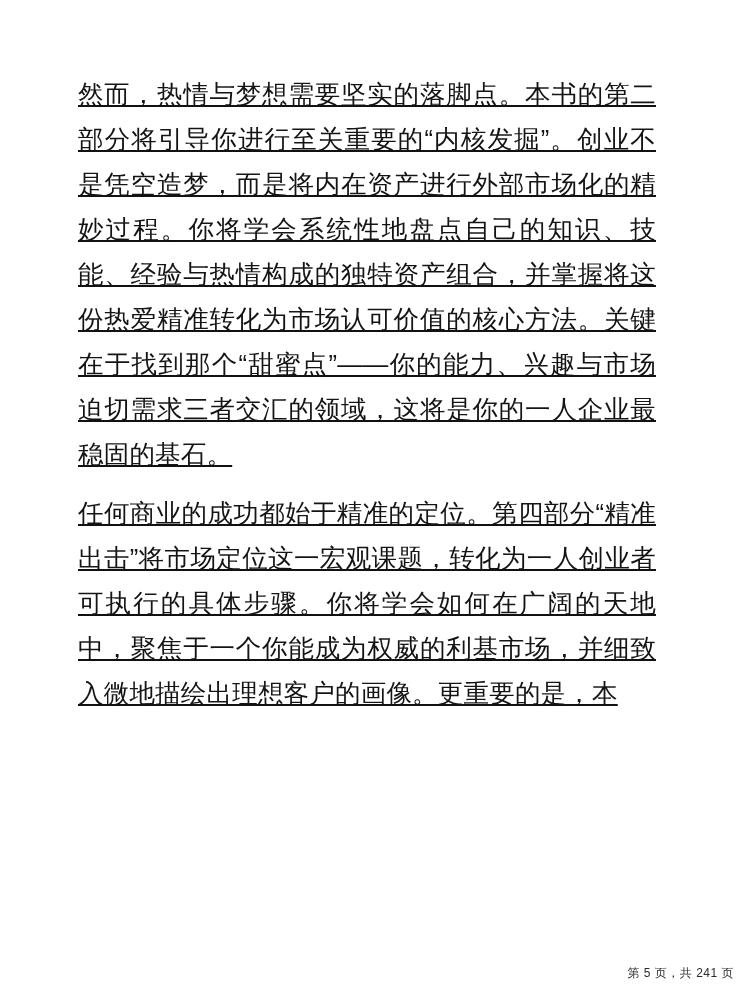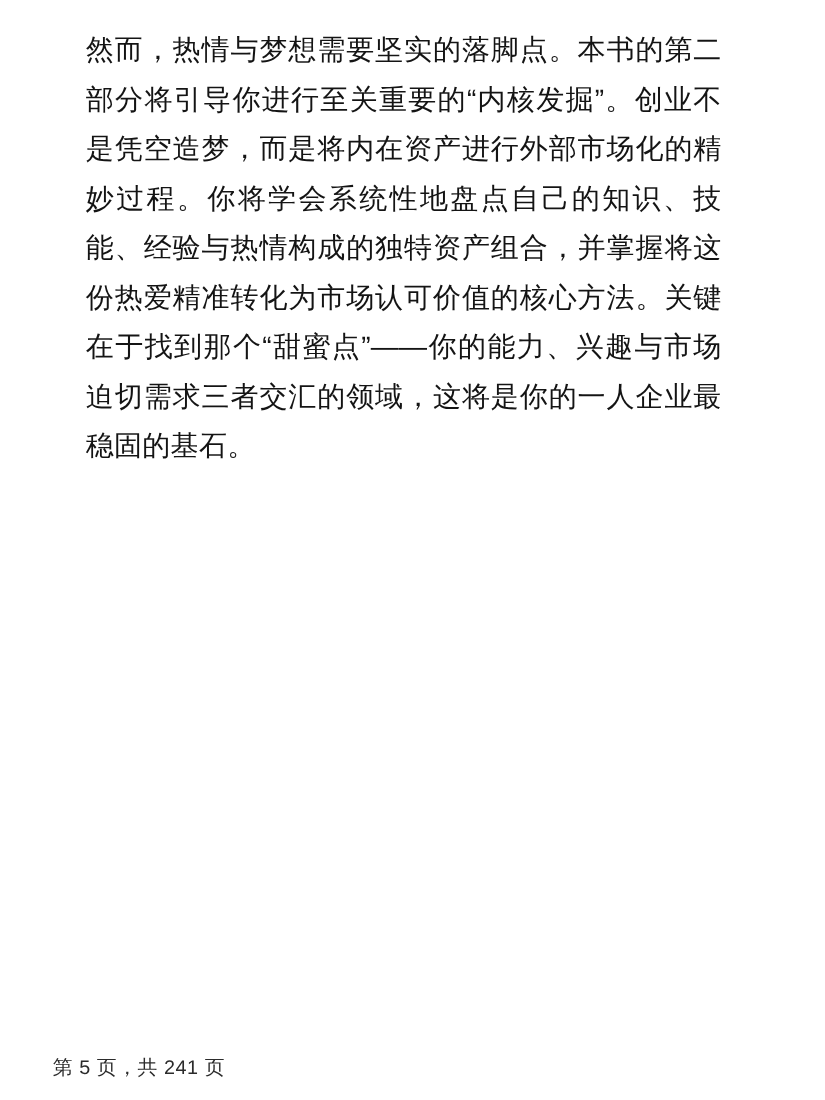--- a/index.html
+++ b/index.html
@@ -12,53 +12,55 @@
     background: #ffffff;
     font-family: "Liberation Sans", sans-serif;
     color: #111111;
     overflow: hidden;
   }
   .page {
     position: relative;
     width: 734px;
     height: 1000px;
     box-sizing: border-box;
-    padding: 24px 78px 0 78px;
+    padding: 72px 78px 0 78px;
     display: flex;
     flex-direction: column;
+    text-decoration: underline;
   }
   .body-text {
     flex: 1 1 auto;
   }
   .para {
     font-size: 25.5px;
     line-height: 45px;
     letter-spacing: 0.2px;
     text-align: justify;
     text-justify: inter-ideograph;
     margin: 0 0 14px 0;
     color: #141414;
     font-weight: 400;
   }
   .footer {
     position: absolute;
     left: 0;
     right: 0;
     bottom: 18px;
-    text-align: left;
-    font-size: 18px;
+    text-align: right;
+    font-size: 12px;
     color: #2b2b2b;
     letter-spacing: 0.5px;
     margin-left: 48px;
   }
 </style>
 </head>
 <body>
 
 <div class="page">
 
   <div class="body-text">
     <p class="para">然而，热情与梦想需要坚实的落脚点。本书的第二部分将引导你进行至关重要的“内核发掘”。创业不是凭空造梦，而是将内在资产进行外部市场化的精妙过程。你将学会系统性地盘点自己的知识、技能、经验与热情构成的独特资产组合，并掌握将这份热爱精准转化为市场认可价值的核心方法。关键在于找到那个“甜蜜点”——你的能力、兴趣与市场迫切需求三者交汇的领域，这将是你的一人企业最稳固的基石。</p>
+    <p class="para">任何商业的成功都始于精准的定位。第四部分“精准出击”将市场定位这一宏观课题，转化为一人创业者可执行的具体步骤。你将学会如何在广阔的天地中，聚焦于一个你能成为权威的利基市场，并细致入微地描绘出理想客户的画像。更重要的是，本</p>
   </div>
 
   <div class="footer">第 5 页，共 241 页</div>
 
 </div>
 
 </body></html>

